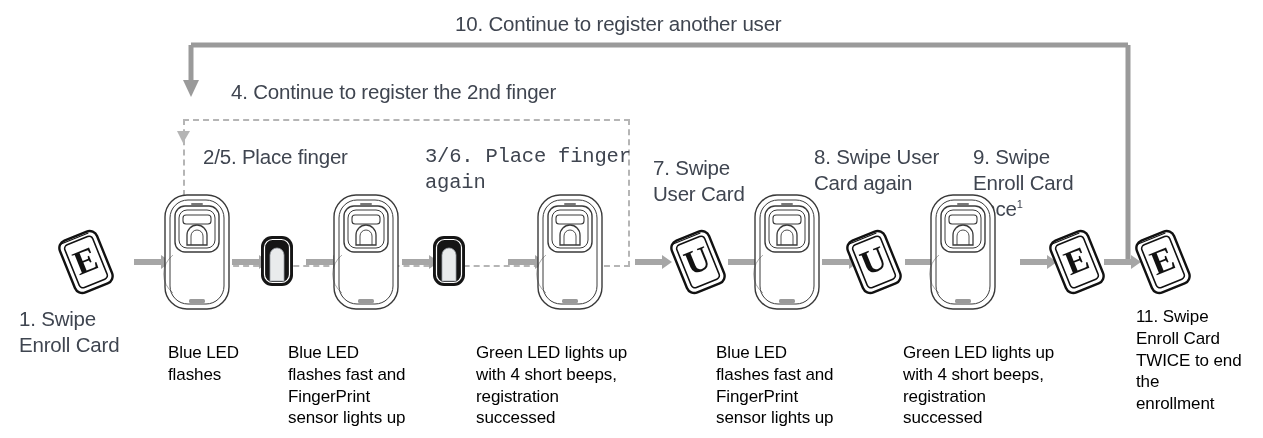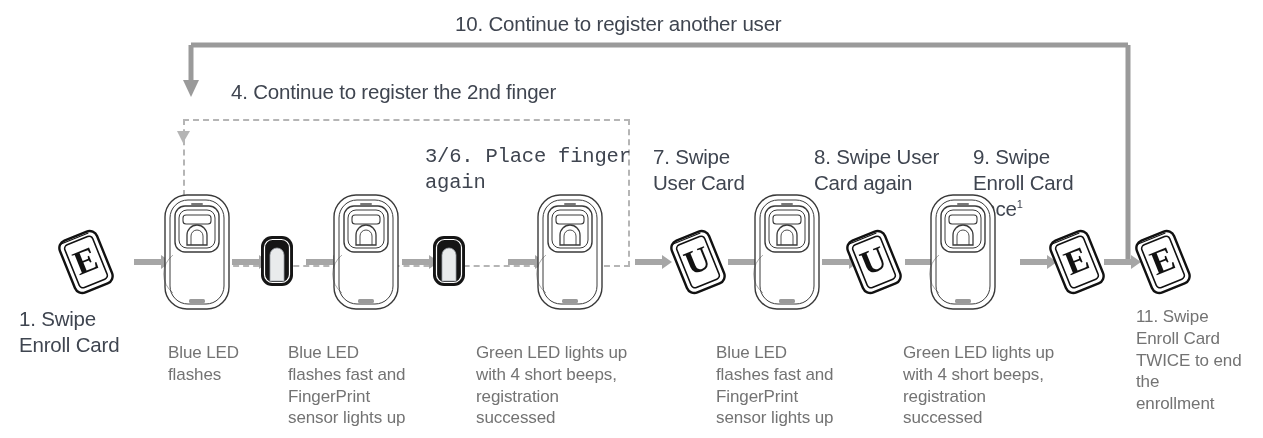--- a/index.html
+++ b/index.html
@@ -16,21 +16,21 @@
   }
   .abs{position:absolute;}
   .lbl{
     position:absolute;
     font-family:"Liberation Sans", sans-serif;
     color:#3f4550;
     line-height:1.28;
     white-space:pre-wrap;
   }
   .hdr{font-size:20.5px;letter-spacing:-0.2px;}
-  .cap{font-size:17px;color:#737373;letter-spacing:-0.1px;}
+  .cap{font-size:17px;color:#000000;letter-spacing:-0.1px;}
   .top-title{font-size:20.5px;color:#3f4550;letter-spacing:-0.2px;text-align:center;}
   .sup{font-size:11px;vertical-align:super;}
   svg{display:block;overflow:visible;}
 </style>
 </head>
 <body>
 
 <div id="stage">
 
   <svg class="abs" style="left:0;top:0;width:1263px;height:438px;pointer-events:none;">
@@ -48,23 +48,24 @@
 
   <div class="abs" style="left:183px;top:119px;width:443px;height:144px;border:2px dashed #b5b5b5;"></div>
   <svg class="abs" style="left:175px;top:125px;width:24px;height:24px;">
     <polygon points="8,18 2,6 15,6" fill="#b5b5b5"></polygon>
   </svg>
 
   <div class="lbl top-title" style="left:455px;top:11px;">10. Continue to register another user</div>
 
   <div class="lbl top-title" style="left:231px;top:79px;">4. Continue to register the 2nd finger</div>
 
+  <div class="lbl hdr" style="left:203px;top:144px;">2/5. Place finger</div>
   <div class="lbl hdr" style="left:425px;top:144px;font-family:Liberation Mono, monospace;">3/6. Place finger
 again</div>
-  <div class="lbl hdr" style="left:653px;top:144px;">7. Swipe
+  <div class="lbl hdr" style="left:653px;top:155px;">7. Swipe
 User Card</div>
   <div class="lbl hdr" style="left:814px;top:144px;">8. Swipe User
 Card again</div>
   <div class="lbl hdr" style="left:973px;top:144px;"><span>9. Swipe
 Enroll Card
 once</span><span class="sup">1</span></div>
 
   <div class="lbl hdr" style="left:19px;top:306px;">1. Swipe
 Enroll Card</div>
   <div class="lbl cap" style="left:168px;top:342px;">Blue LED

